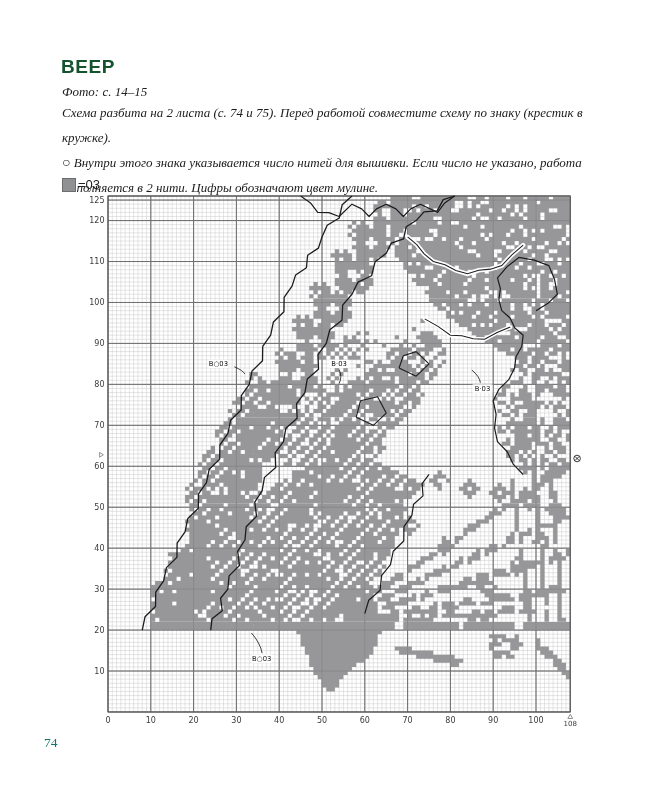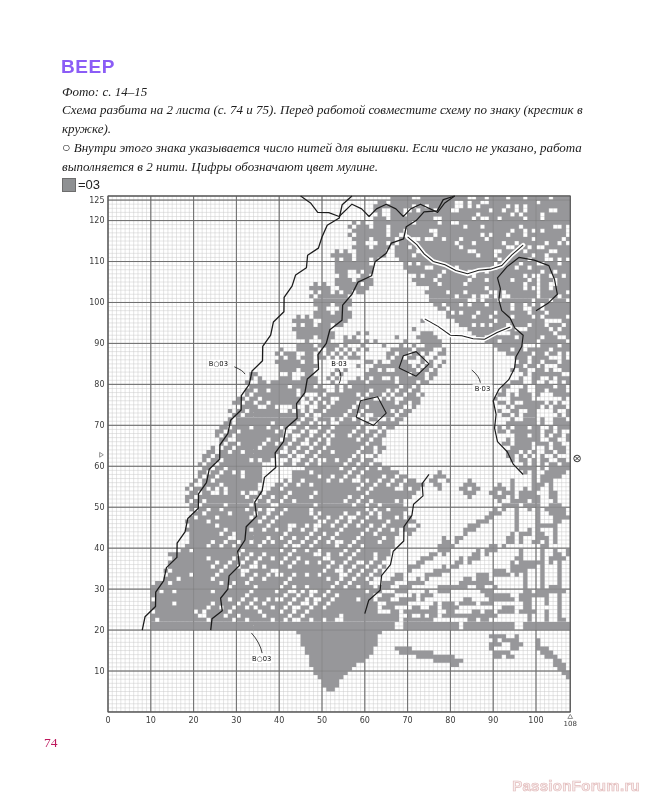--- a/index.html
+++ b/index.html
@@ -1,29 +1,29 @@
 <!DOCTYPE html>
 <html><head>
 <meta charset="utf-8">
 <style>
   html,body{margin:0;padding:0;background:#e8e8e8;}
   .page{position:relative;width:646px;height:800px;background:#ffffff;overflow:hidden;
         font-family:"Liberation Serif", serif;}
   .title{position:absolute;left:61px;top:56px;font-family:"Liberation Sans", sans-serif;
-         font-weight:bold;font-size:19px;letter-spacing:0.6px;color:#8b5cf6;}
+         font-weight:bold;font-size:19px;letter-spacing:0.6px;color:#14532d;}
   .photo-ref{position:absolute;left:62px;top:84px;font-style:italic;font-size:13px;color:#222;}
   .intro{position:absolute;left:62px;top:100px;width:535px;font-style:italic;font-size:13px;
-         line-height:19px;color:#1c1c1c;}
+         line-height:25px;color:#1c1c1c;}
   .intro p{margin:0;}
   .note-circle{font-style:normal;font-size:14px;}
   .legend{position:absolute;left:62px;top:177px;display:flex;align-items:center;
           font-family:"Liberation Sans", sans-serif;font-size:13px;color:#222;}
   .swatch{width:12px;height:12px;margin-right:2px;border:0.5px solid #6d6d6d;background:#8f9193;}
   .chart-wrap{position:absolute;left:77px;top:189px;width:516px;height:548px;}
-  .page-num{position:absolute;left:44px;top:735px;font-size:13.5px;color:#be185d;}
+  .page-num{position:absolute;left:44px;top:735px;font-size:13.5px;color:#0f766e;}
   .watermark{position:absolute;right:6px;top:777px;font-family:"Liberation Sans", sans-serif;
              font-weight:bold;font-size:15px;color:#f7eeee;-webkit-text-stroke:0.7px #e3bcbc;
              letter-spacing:0.3px;}
 </style>
 </head>
 <body>
 
 <div class="page">
 
   <div class="title">ВЕЕР</div>
@@ -109,15 +109,14 @@
         <text x="287.8" y="533.5" text-anchor="middle" font-size="8" fill="#3a3a3a" font-family="DejaVu Sans, sans-serif">60</text>
         <text x="330.6" y="533.5" text-anchor="middle" font-size="8" fill="#3a3a3a" font-family="DejaVu Sans, sans-serif">70</text>
         <text x="373.4" y="533.5" text-anchor="middle" font-size="8" fill="#3a3a3a" font-family="DejaVu Sans, sans-serif">80</text>
         <text x="416.2" y="533.5" text-anchor="middle" font-size="8" fill="#3a3a3a" font-family="DejaVu Sans, sans-serif">90</text>
         <text x="459.0" y="533.5" text-anchor="middle" font-size="8" fill="#3a3a3a" font-family="DejaVu Sans, sans-serif">100</text>
         <text x="493.2" y="537.0" text-anchor="middle" font-size="7" fill="#3a3a3a" font-family="DejaVu Sans, sans-serif">108</text>
       </svg>
   </div>
 
   <div class="page-num">74</div>
-  <div class="watermark">PassionForum.ru</div>
 
 </div>
 
 </body></html>

